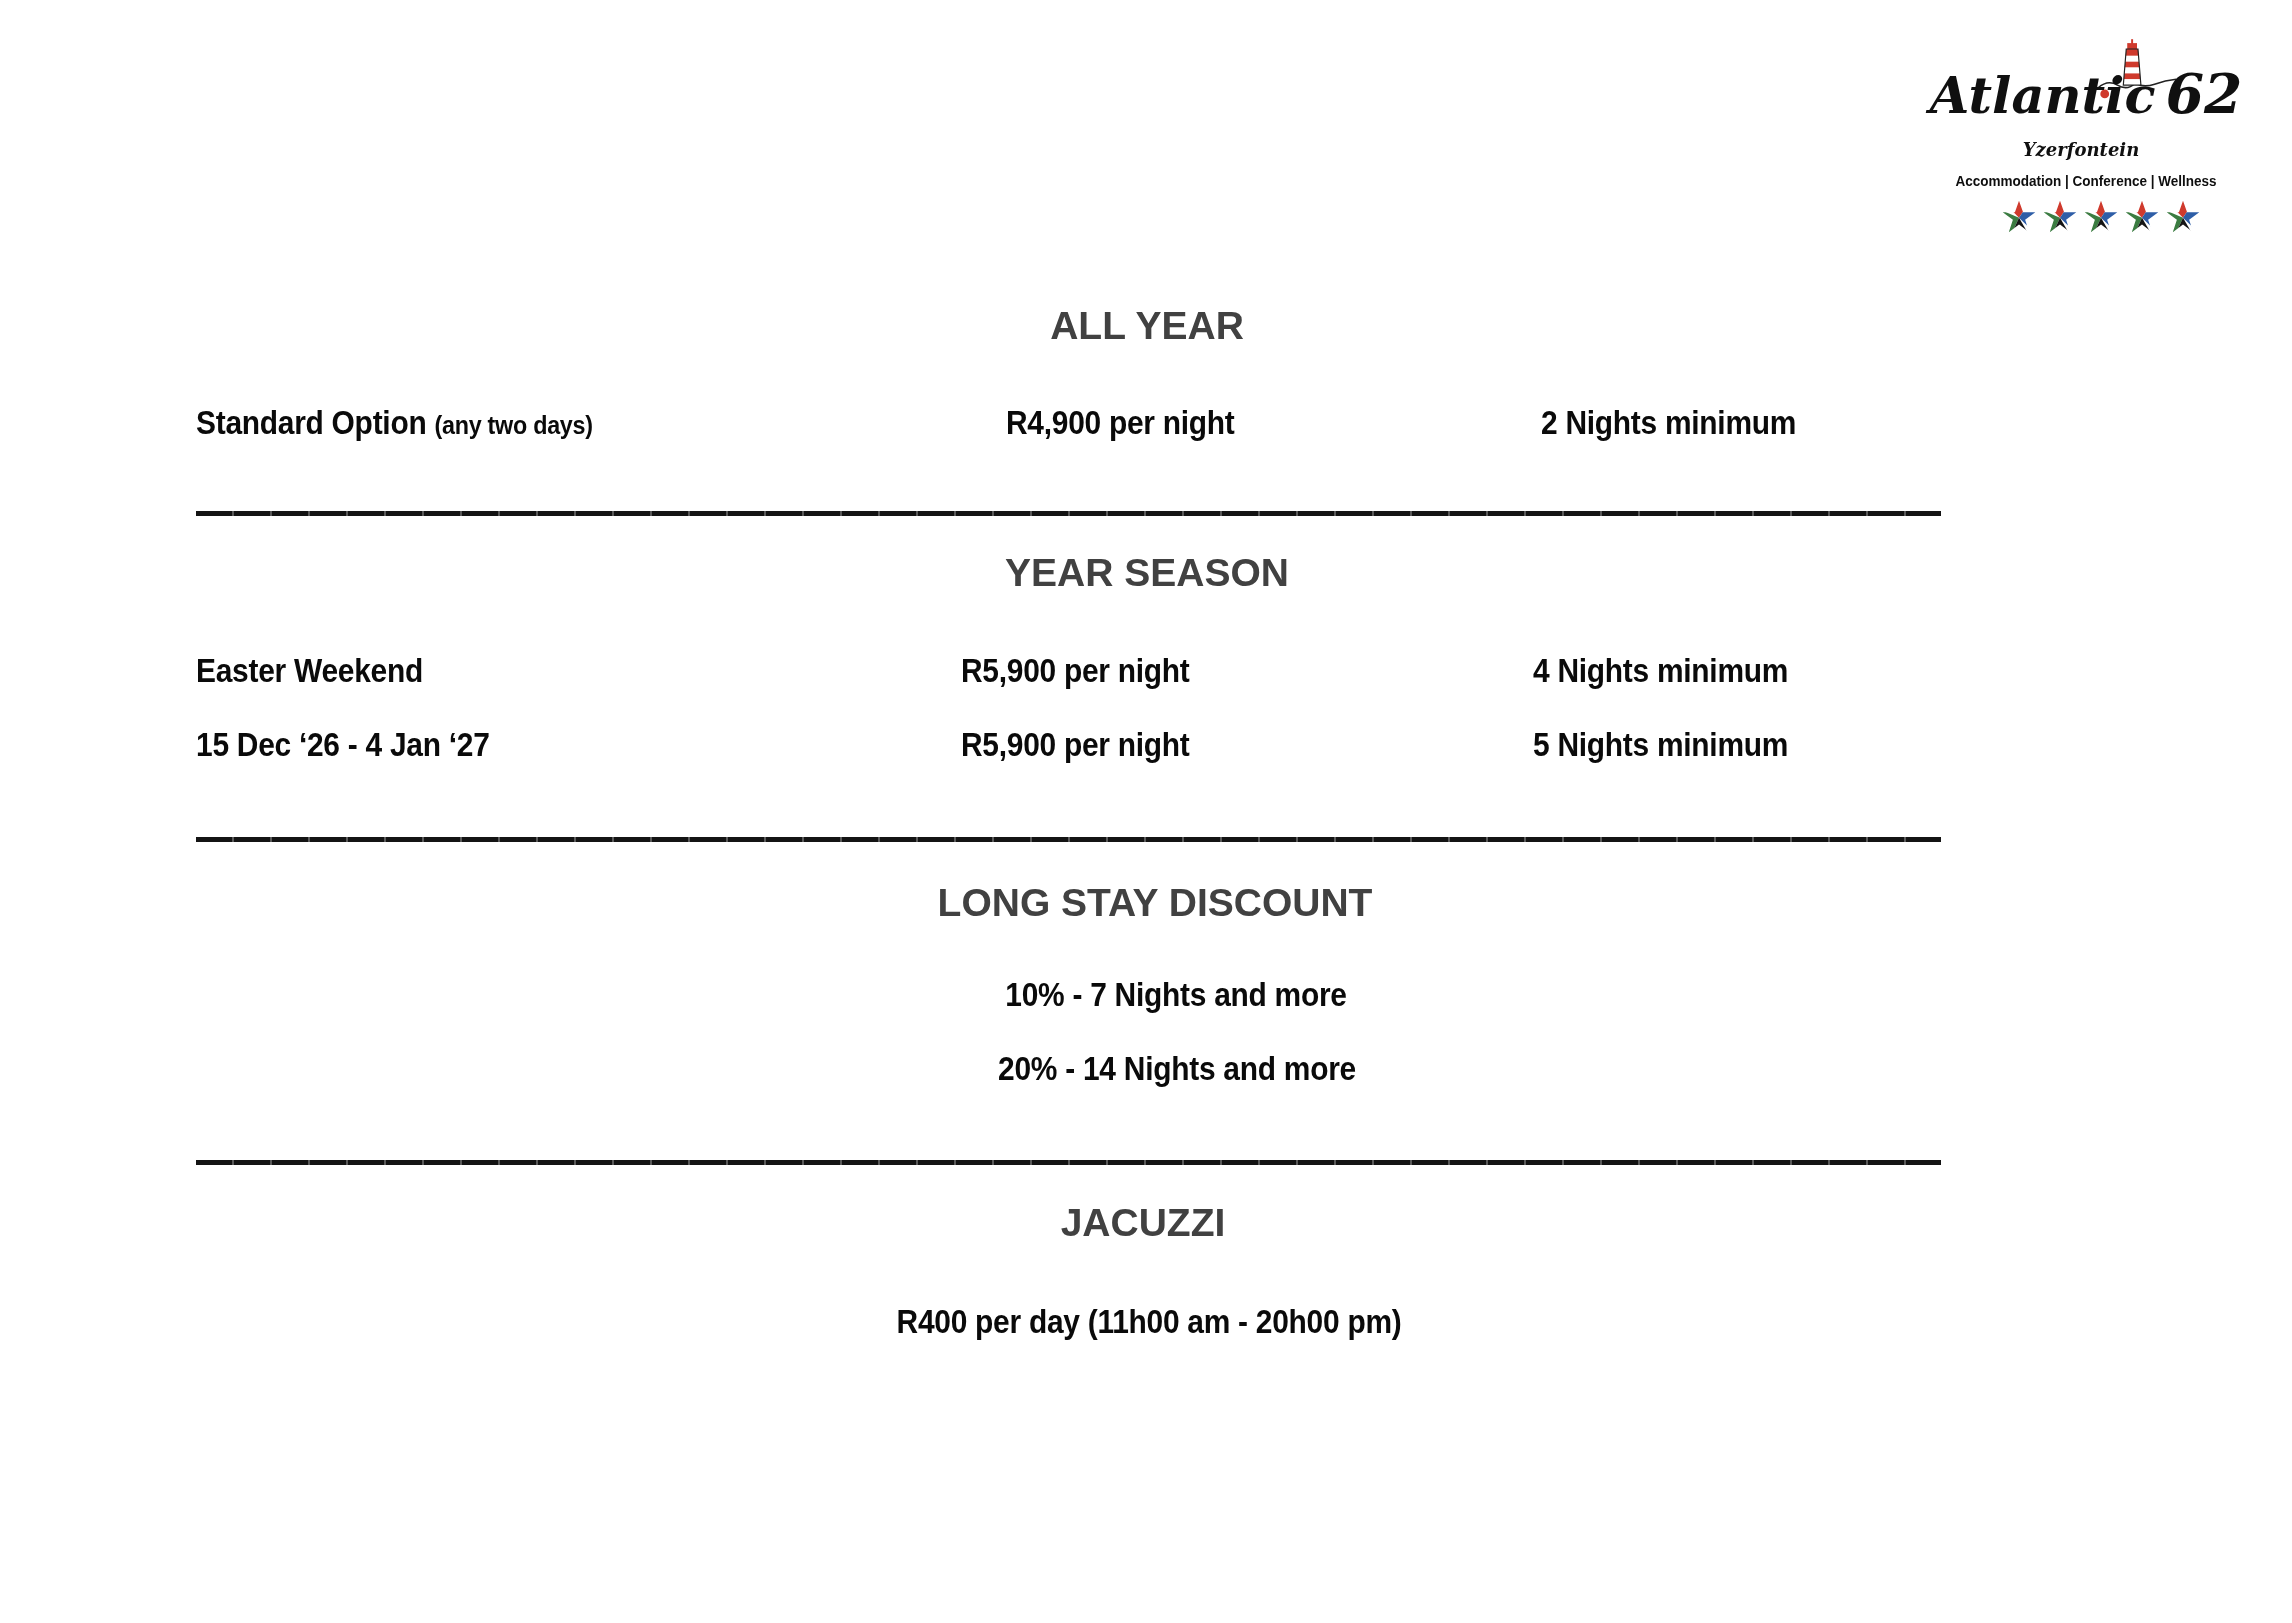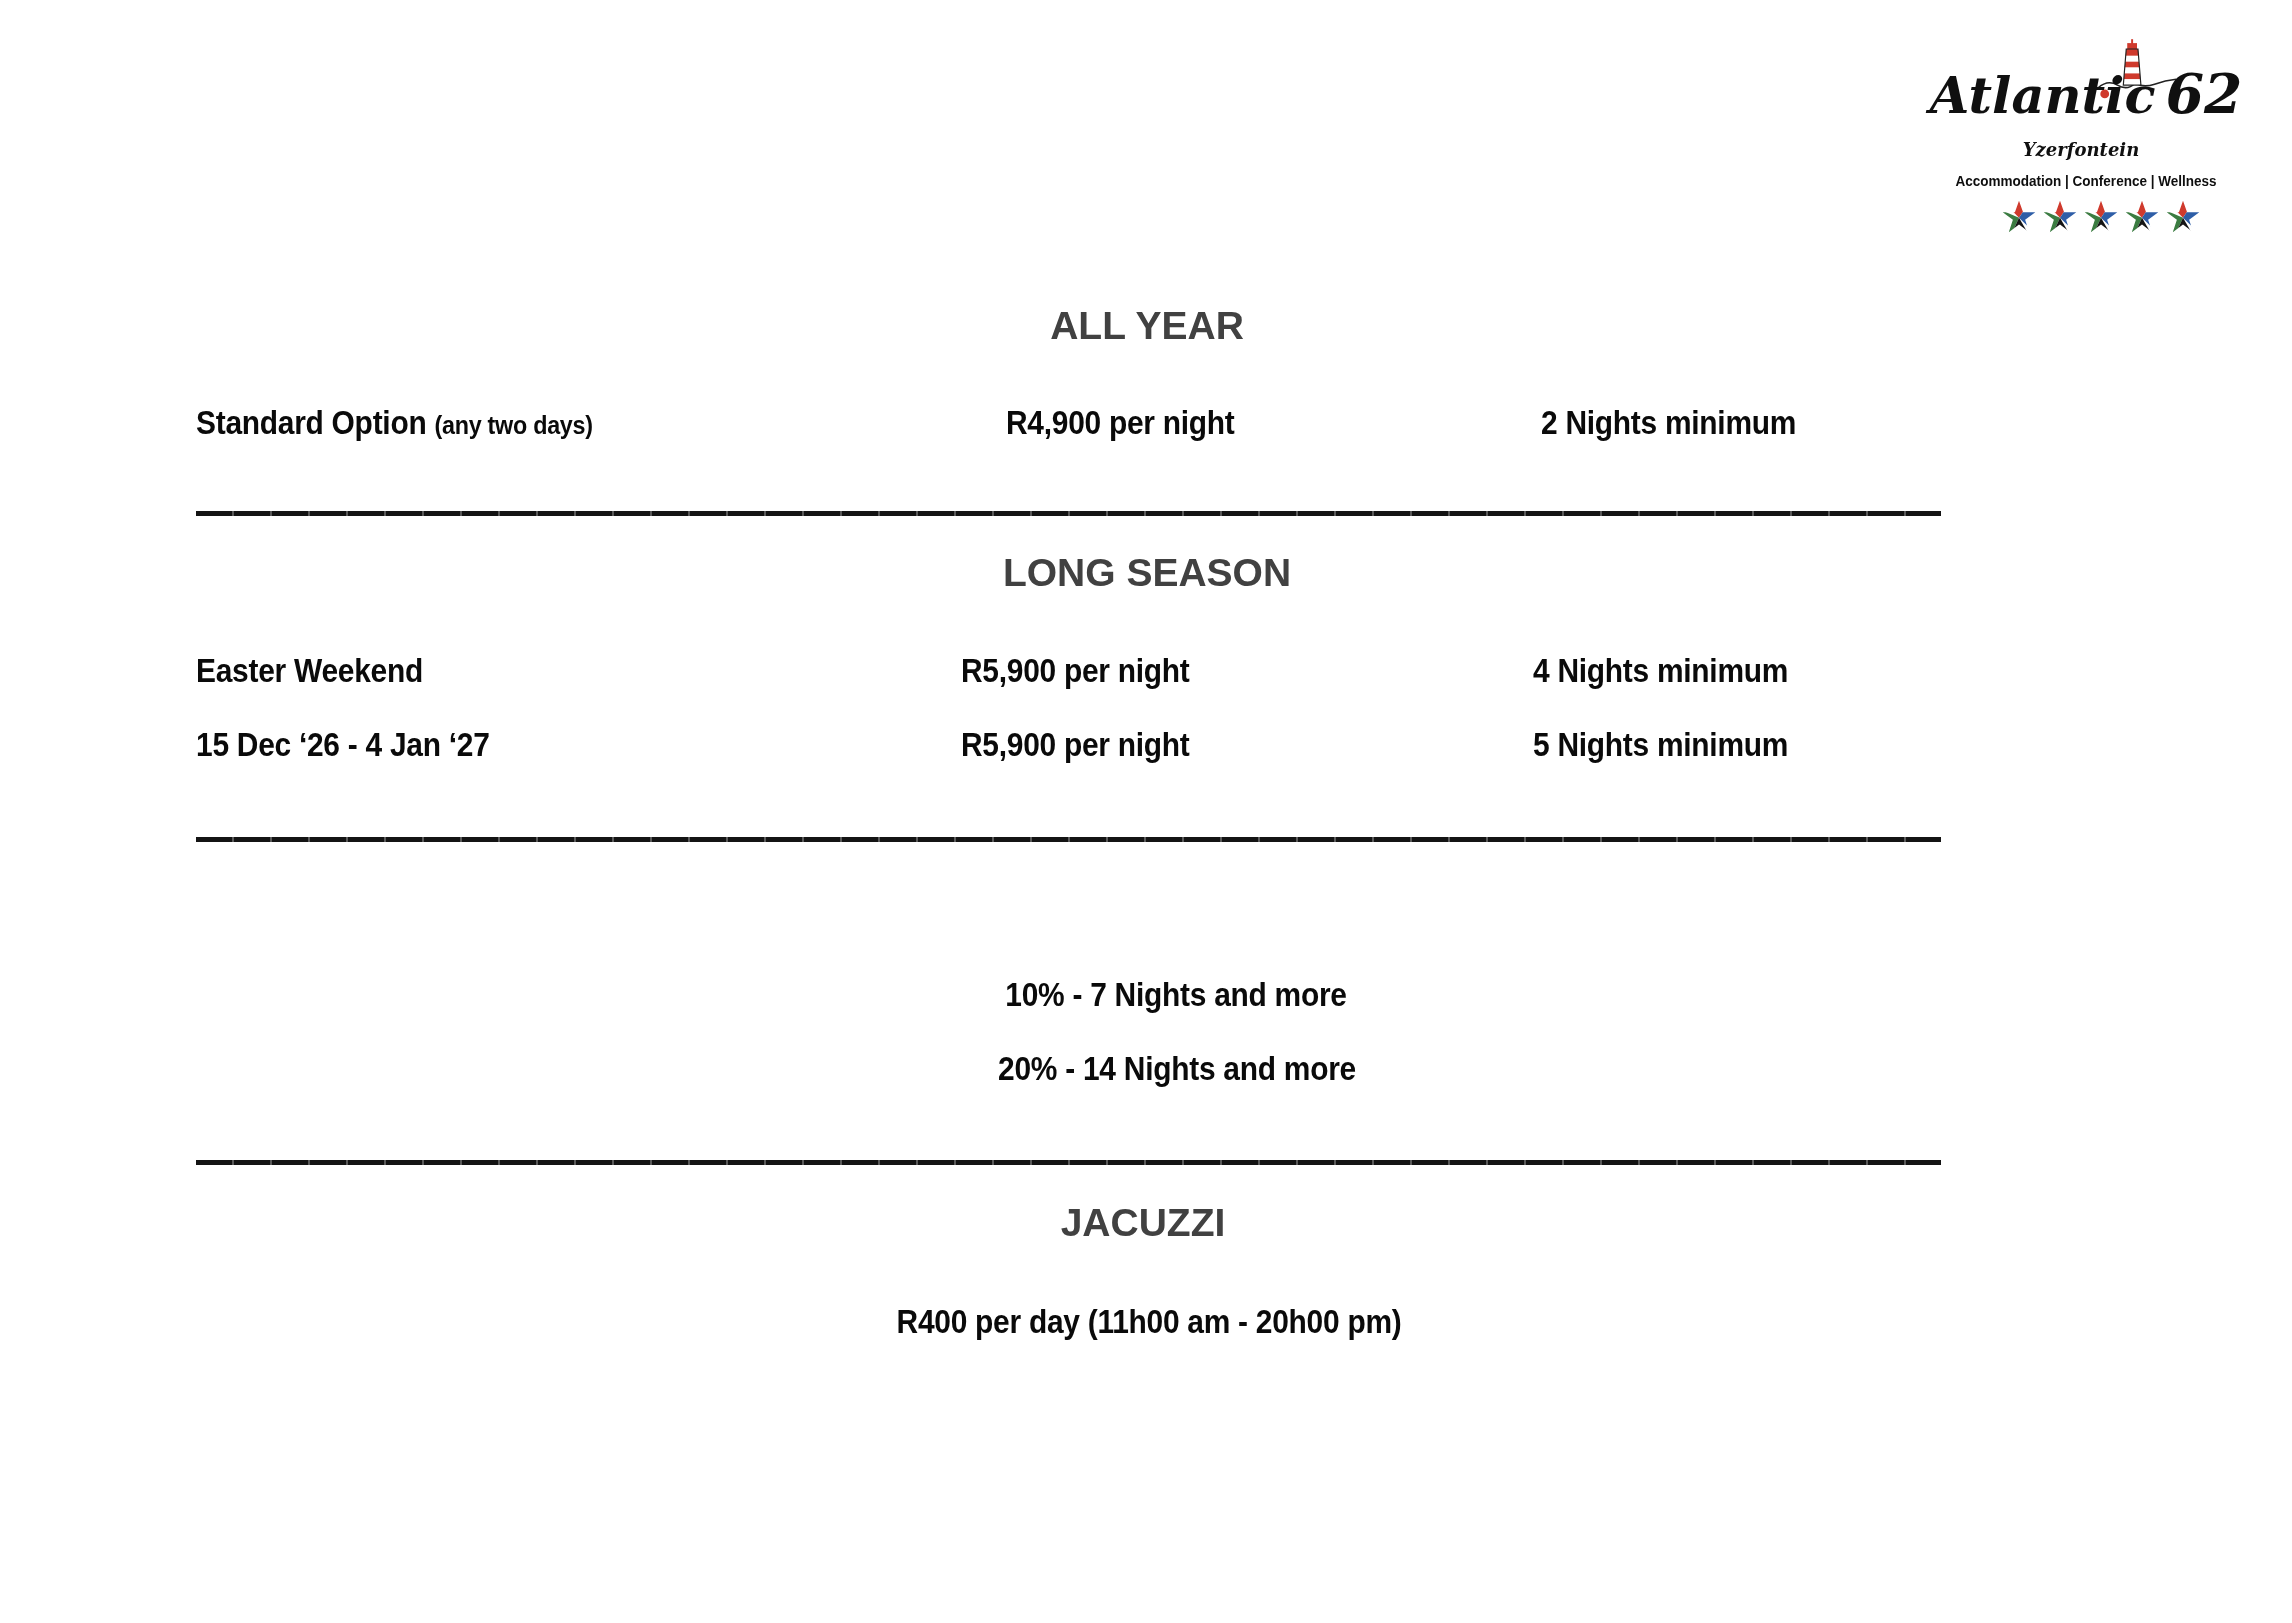--- a/index.html
+++ b/index.html
@@ -166,32 +166,33 @@
 
   <div class="body-left" style="left:196px;top:401px">
     <span>Standard  Option</span>
     <span class="note">(any two days)</span>
   </div>
   <div class="body-left" style="left:1006px;top:401px">R4,900 per night</div>
   <div class="body-left" style="left:1541px;top:401px">2 Nights minimum</div>
 
   <div class="divider" style="top:511px"></div>
 
-  <div class="hdr" style="left:1147px;top:551px">LONG SEASON</div>
+  <div class="hdr" style="left:1147px;top:551px">YEAR SEASON</div>
 
   <div class="body-left" style="left:196px;top:649px">Easter Weekend</div>
   <div class="body-left" style="left:961px;top:649px">R5,900 per night</div>
   <div class="body-left" style="left:1533px;top:649px">4 Nights minimum</div>
 
   <div class="body-left" style="left:196px;top:723px">15 Dec ‘26 - 4 Jan ‘27</div>
   <div class="body-left" style="left:961px;top:723px">R5,900 per night</div>
   <div class="body-left" style="left:1533px;top:723px">5 Nights minimum</div>
 
   <div class="divider" style="top:837px"></div>
 
+  <div class="hdr" style="left:1155px;top:881px">LONG STAY DISCOUNT</div>
 
   <div class="body-center" style="left:1176px;top:973px">10% - 7 Nights and more</div>
   <div class="body-center" style="left:1177px;top:1047px">20% - 14 Nights and more</div>
 
   <div class="divider" style="top:1160px"></div>
 
   <div class="hdr" style="left:1143px;top:1201px">JACUZZI</div>
 
   <div class="body-center" style="left:1149px;top:1300px">R400 per day (11h00 am - 20h00 pm)</div>
 

